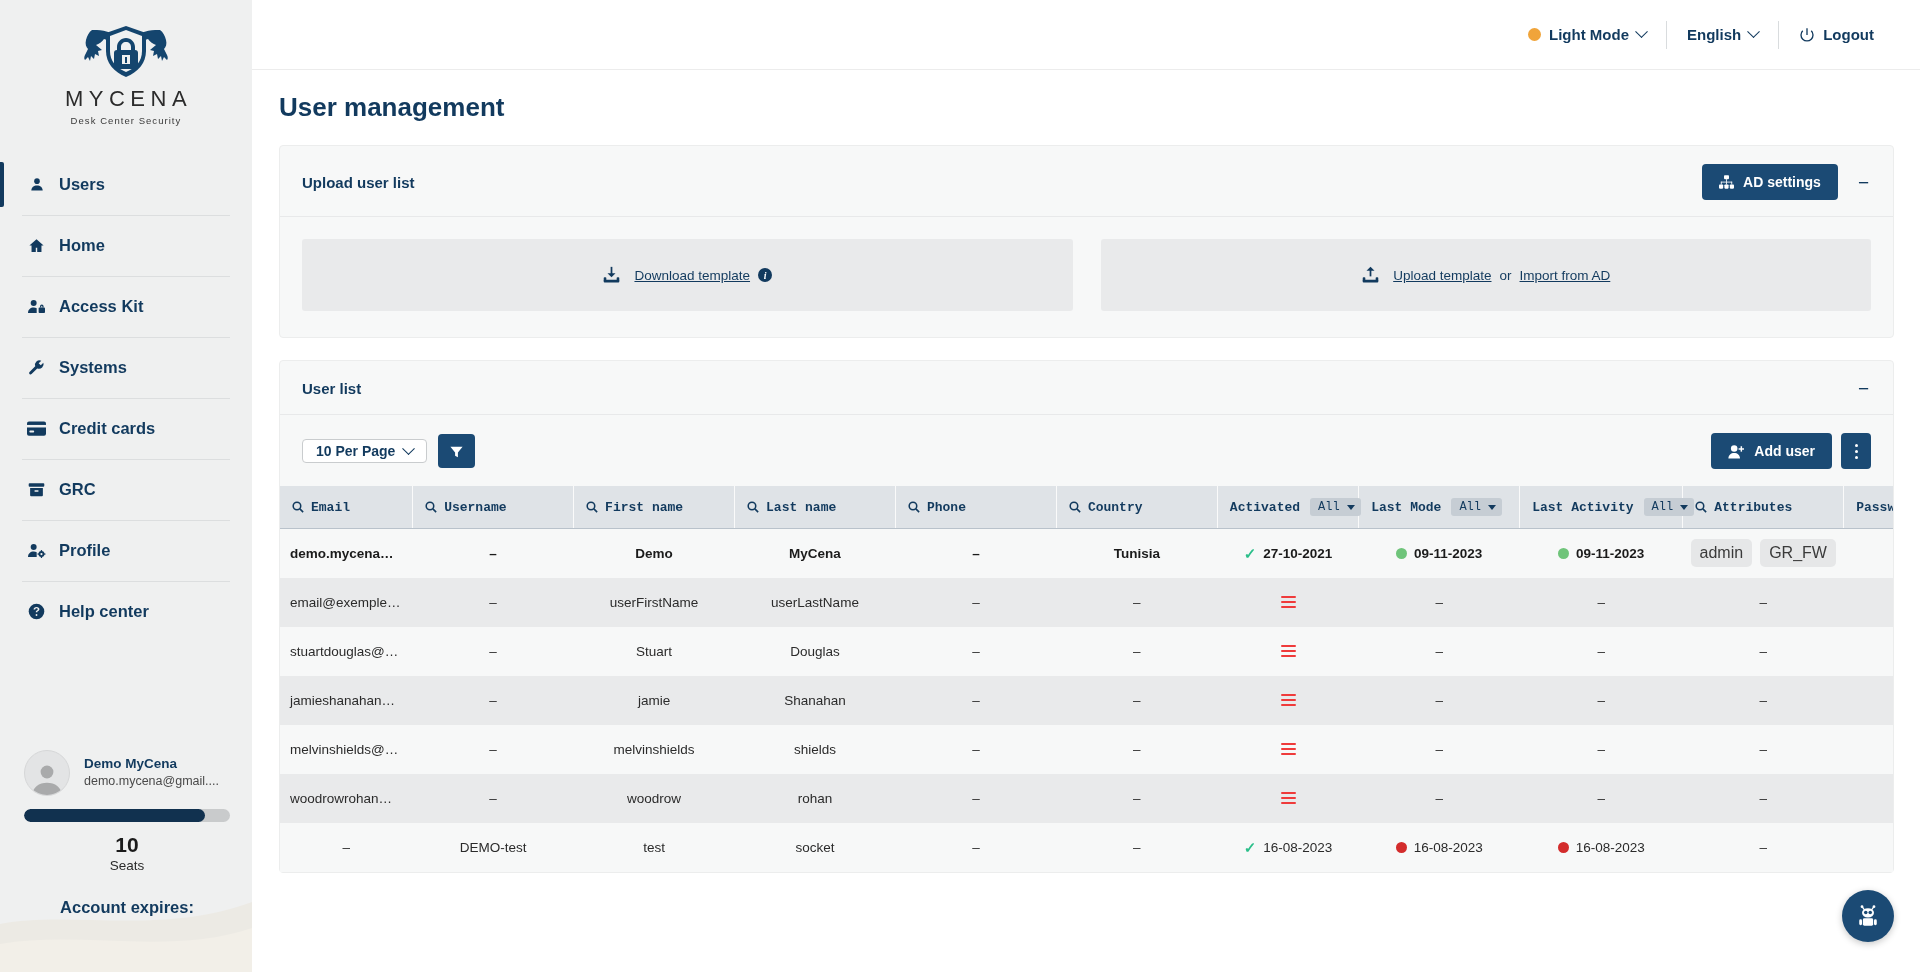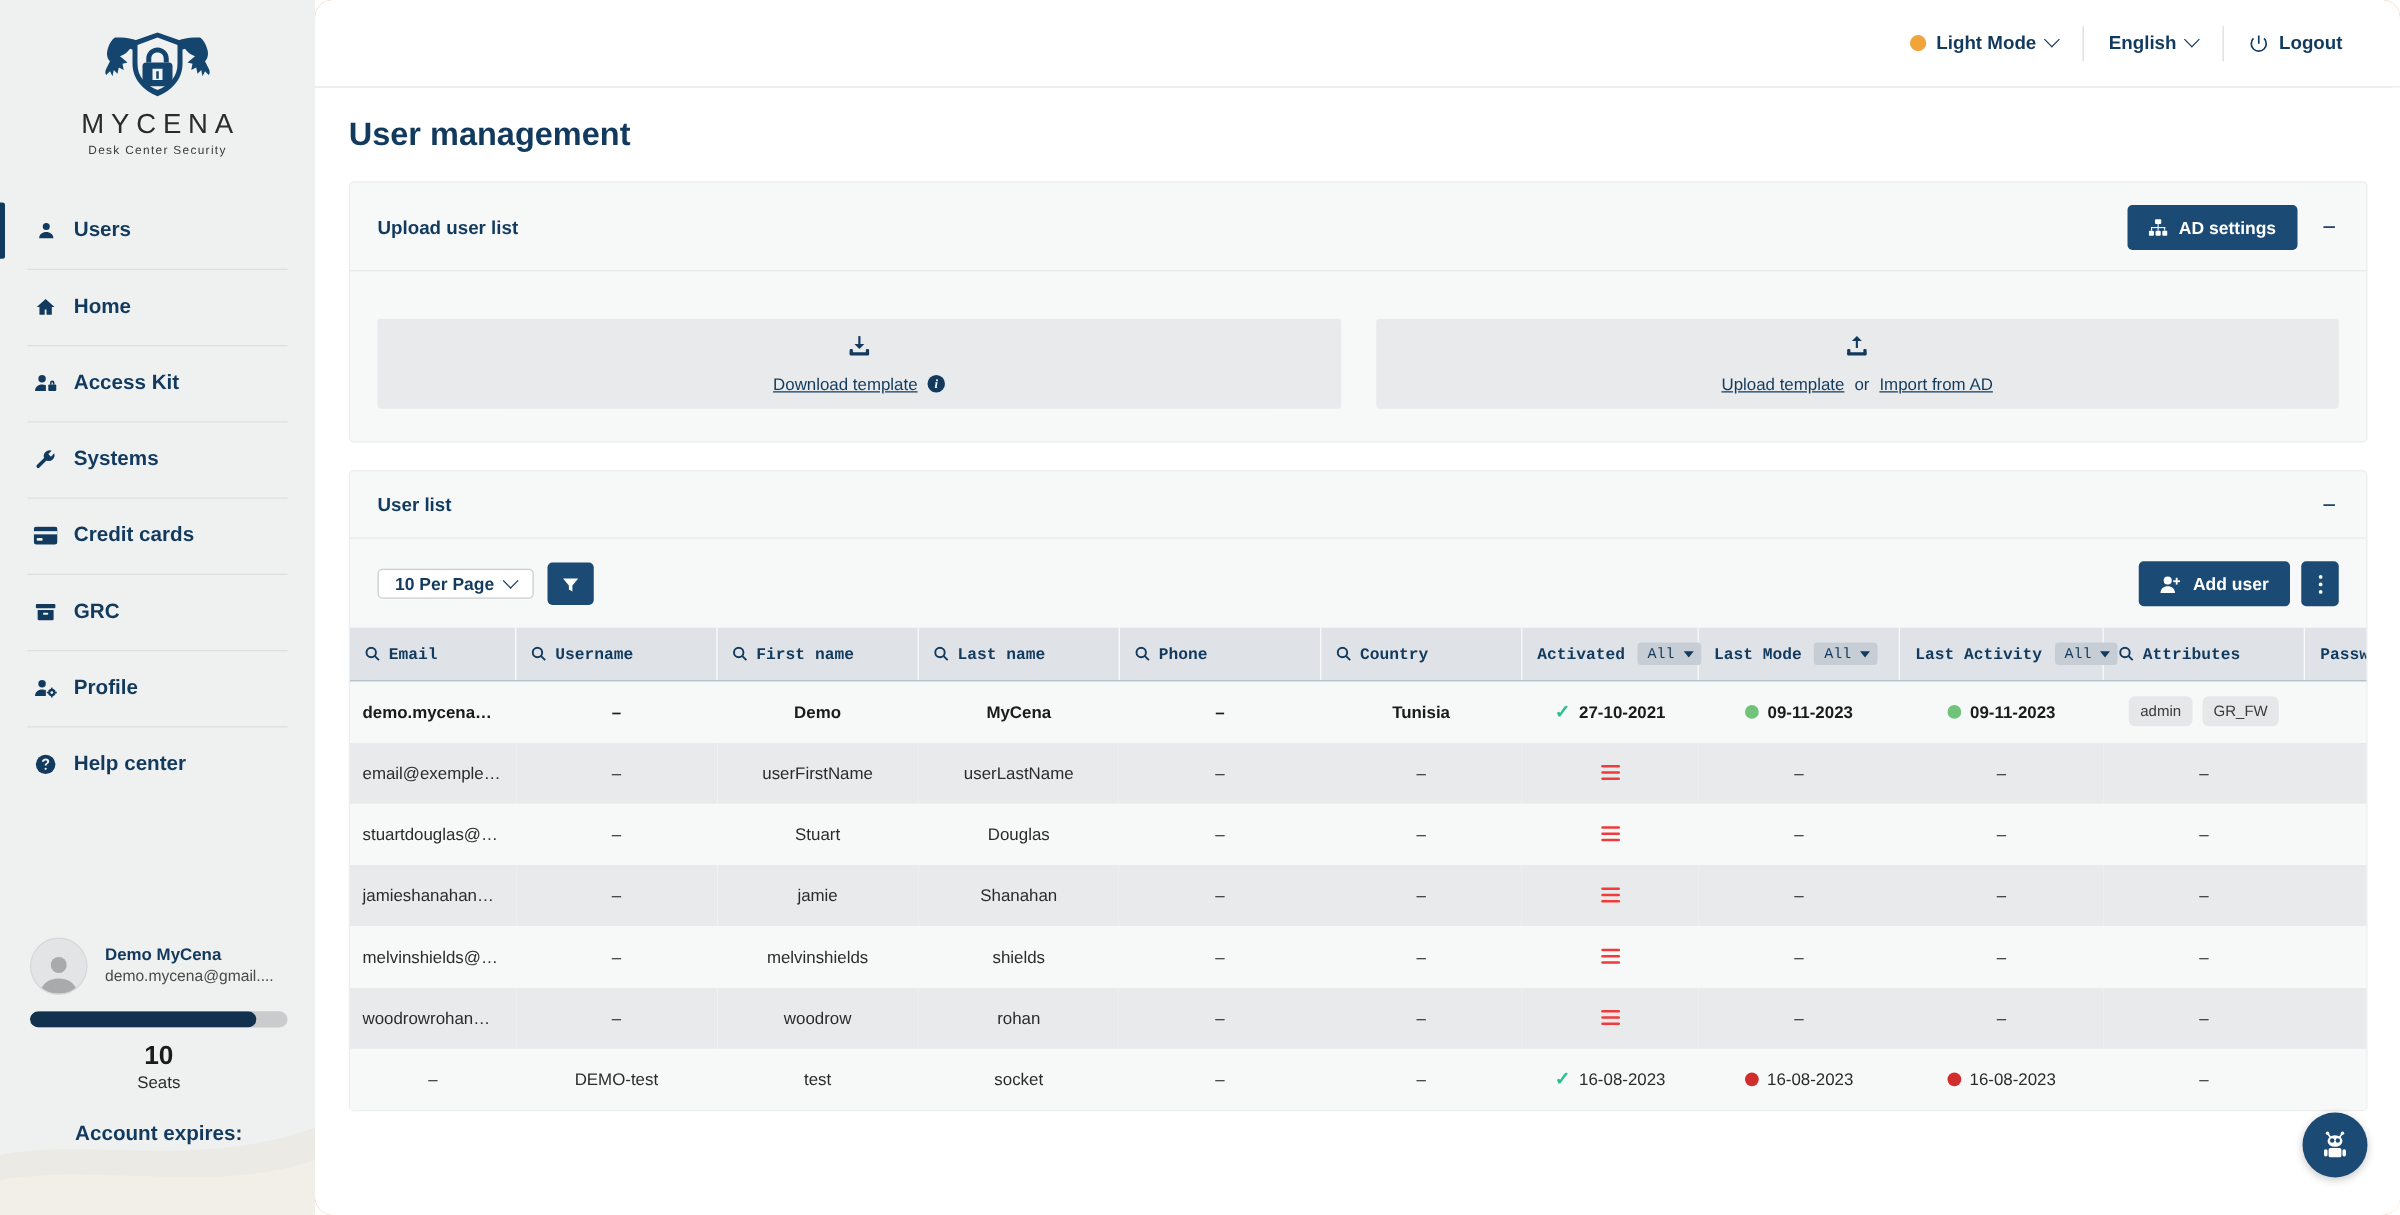--- a/index.html
+++ b/index.html
@@ -55,21 +55,21 @@
   .seat-bar { height: 13px; border-radius: 7px; background: #c9cbcc; overflow: hidden; }
   .seat-bar-fill { height: 100%; background: #11314f; border-radius: 7px; width: 88%; }
   .seats-num { text-align: center; font-size: 21px; font-weight: 700; color: #1b1b1b; margin-top: 11px; }
   .seats-lbl { text-align: center; font-size: 13.5px; color: #2b2b2b; margin-top: 1px; }
   .expire { text-align: center; margin-top: 22px; color: #123a5e; font-size: 16.5px; font-weight: 700; line-height: 1.5; }
   .sb-bottom-pad { height: 28px; }
   .sb-swoosh { position: absolute; left: 0; bottom: 0; width: 252px; height: 120px; pointer-events: none; }
 
   
   #main { flex: 1 1 auto; height: 972px; display: flex; flex-direction: column;
-    background: #f97316; position: relative; overflow: hidden; border-radius: 14px; }
+    background: #f97316; position: relative; overflow: hidden; }
 
   header {
     height: 70px; flex: 0 0 70px; background: #fff; border-bottom: 1px solid #ececec;
     display: flex; align-items: center; justify-content: flex-end; padding-right: 26px; gap: 0;
   }
   .hdr-item {
     display: flex; align-items: center; gap: 8px; cursor: pointer;
     color: #123a5e; font-size: 15px; font-weight: 600; padding: 0 20px; height: 28px;
   }
   .hdr-sep { width: 1px; height: 28px; background: #d9dcde; }
@@ -97,21 +97,21 @@
     height: 36px; padding: 0 17px; font-size: 14px; font-weight: 700; cursor: pointer;
     display: inline-flex; align-items: center; gap: 9px; font-family: inherit;
   }
   .btn-primary svg { display: block; fill: #fff; }
 
   .card-divider { height: 1px; background: #e8e9ea; margin: 16px 0 0 0; }
 
   .drop-row { display: flex; gap: 28px; padding: 22px 22px 26px 22px; }
   .dropzone {
     flex: 1 1 0; background: #e9eaeb; border-radius: 3px; height: 72px;
-    display: flex; flex-direction: column; align-items: center; justify-content: center; gap: 13px; margin-top: 16px;
+    display: flex; flex-direction: row; align-items: center; justify-content: center; gap: 13px;
   }
   .dropzone svg { display: block; fill: #123a5e; }
   .dz-text { font-size: 13.5px; color: #123a5e; display: flex; align-items: center; gap: 8px; }
   .dz-link { text-decoration: underline; cursor: pointer; color: #123a5e; }
   .info-badge {
     width: 14px; height: 14px; border-radius: 50%; background: #123a5e; color: #fff;
     font-size: 10px; font-weight: 700; display: inline-flex; align-items: center;
     justify-content: center; font-style: italic; font-family: "Liberation Serif", serif;
   }
 
@@ -159,21 +159,21 @@
   }
   tbody tr.odd { background: #f7f8f8; }
   tbody tr.even { background: #e9eaeb; }
   tbody tr.first td { font-weight: 700; color: #1b1b1b; }
   .cell-flex { display: flex; align-items: center; justify-content: center; gap: 7px; }
   .chk { color: #2bbf8a; font-size: 15px; font-weight: 700; line-height: 1; }
   .statdot { width: 11px; height: 11px; border-radius: 50%; display: inline-block; }
   .bars { display: inline-flex; flex-direction: column; gap: 2.5px; }
   .bars i { display: block; width: 15px; height: 2.5px; background: #ef3b3b; border-radius: 1px; }
   .tag {
-    background: #e6e7e8; border-radius: 5px; padding: 5px 9px; font-size: 12px;
+    background: #e6e7e8; border-radius: 5px; padding: 5px 9px; font-size: 16px;
     color: #3a3a3a; font-weight: 400; display: inline-block;
   }
   .tags-cell { display: flex; align-items: center; justify-content: center; gap: 8px; }
 
   .chat-fab {
     position: absolute; right: 26px; bottom: 30px; width: 52px; height: 52px;
     border-radius: 50%; background: #1b4a74; display: flex; align-items: center;
     justify-content: center; cursor: pointer; box-shadow: 0 2px 7px rgba(0,0,0,.22); z-index: 20;
   }
   .chat-fab svg { display: block; fill: #fff; }

